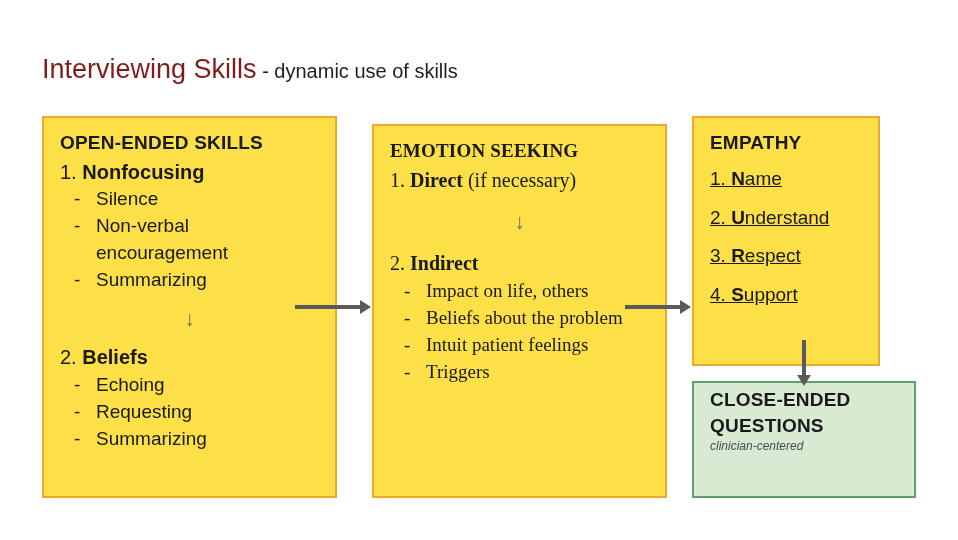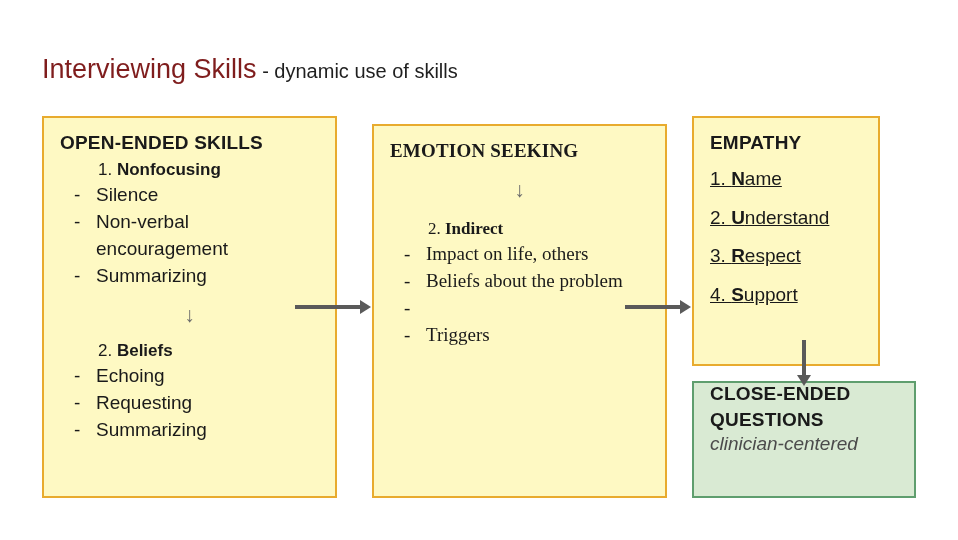--- a/index.html
+++ b/index.html
@@ -36,56 +36,55 @@
     font-size: 20px;
     font-weight: 400;
     color: #1f1f1f;
   }
 
   
   .box {
     position: absolute;
     box-sizing: border-box;
     border: 2px solid #e8ab2e;
-    background: #fef9c3;
+    background: #fde047;
     padding: 14px 16px 10px 16px;
   }
   #box-open   { left: 42px;  top: 116px; width: 295px; height: 382px; }
   #box-emotion{ left: 372px; top: 124px; width: 295px; height: 374px; font-family: Liberation Serif, serif; }
   #box-empathy{ left: 692px; top: 116px; width: 188px; height: 250px; }
   #box-closed {
     position: absolute;
     box-sizing: border-box;
     left: 692px; top: 381px; width: 224px; height: 117px;
     border: 2px solid #5f9e6e;
     background: #d9ead3;
-    padding: 0 16px 10px 16px;
+    padding: 6px 16px 10px 16px;
   }
 
   .box-title {
     font-size: 19px;
     font-weight: bold;
     letter-spacing: 0.2px;
     margin-bottom: 4px;
   }
   .box-title.two-line { line-height: 1.15; }
 
   .italic-note {
-    font-size: 19px;
+    font-size: 12px;
     font-style: italic;
     color: #4b4b4b;
     margin-top: 1px;
   }
 
   
   .num-line {
-    font-size: 17px;
+    font-size: 20px;
     line-height: 1.42;
     white-space: nowrap;
-    margin-left: 38px;
   }
   .num-line b { font-weight: bold; }
   .num-line .light { font-weight: 400; }
 
   
   .dash-item {
     font-size: 19px;
     line-height: 1.42;
     display: flex;
     padding-left: 14px;
@@ -191,35 +190,37 @@
     </div>
     <div class="dash-item">
       <span class="dash">-</span>
       <span class="dtext">Summarizing</span>
     </div>
   </div>
 
   <div class="box" id="box-emotion">
     <div class="box-title">EMOTION SEEKING</div>
 
+    <div class="num-line"><span class="light">1. </span><b>Direct</b><span class="light"> (if necessary)</span></div>
 
     <div class="down-arrow" style="margin:18px 0 16px 0;">↓</div>
 
     <div class="num-line"><span class="light">2. </span><b>Indirect</b></div>
 
     <div class="dash-item">
       <span class="dash">-</span>
       <span class="dtext">Impact on life, others</span>
     </div>
     <div class="dash-item">
       <span class="dash">-</span>
       <span class="dtext">Beliefs about the problem</span>
     </div>
     <div class="dash-item">
       <span class="dash">-</span>
+      <span class="dtext">Intuit patient feelings</span>
     </div>
     <div class="dash-item">
       <span class="dash">-</span>
       <span class="dtext">Triggers</span>
     </div>
   </div>
 
   <div class="box" id="box-empathy">
     <div class="box-title" style="margin-bottom:12px;">EMPATHY</div>
 

